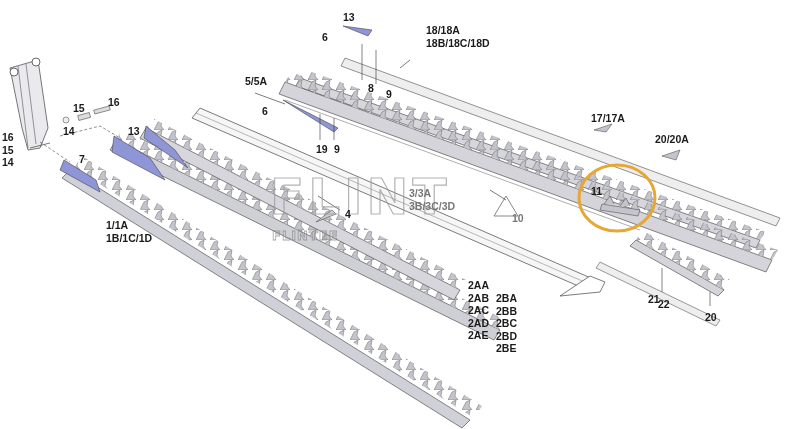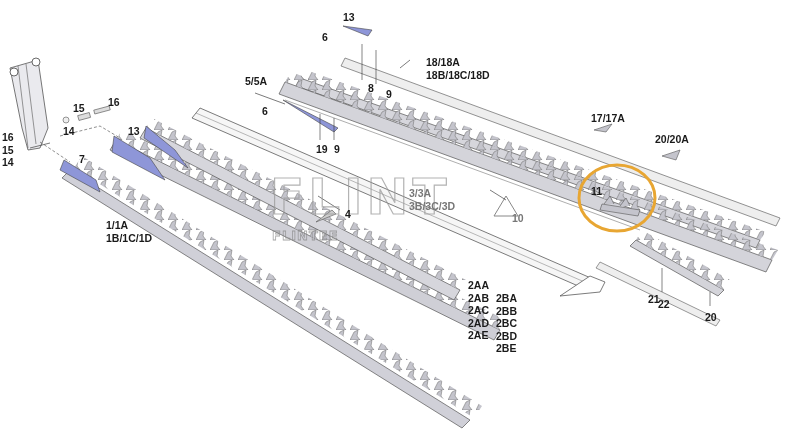--- a/index.html
+++ b/index.html
@@ -107,21 +107,21 @@
       <line x1="318" y1="196" x2="340" y2="210"></line>
       <line x1="506" y1="200" x2="490" y2="190"></line>
     </g>
   </svg>
 
   <div class="wm wm-big">FLINT</div>
   <div class="wm wm-small">FLINTEE</div>
 
   <div class="lbl" style="left:343px;top:11px;">13</div>
   <div class="lbl" style="left:322px;top:31px;">6</div>
-  <div class="lbl" style="left:426px;top:56px;">18/18A
+  <div class="lbl" style="left:426px;top:24px;">18/18A
 18B/18C/18D</div>
   <div class="lbl" style="left:368px;top:82px;">8</div>
   <div class="lbl" style="left:386px;top:88px;">9</div>
   <div class="lbl" style="left:245px;top:75px;">5/5A</div>
   <div class="lbl" style="left:262px;top:105px;">6</div>
   <div class="lbl" style="left:316px;top:143px;">19</div>
   <div class="lbl" style="left:334px;top:143px;">9</div>
   <div class="lbl" style="left:73px;top:102px;">15</div>
   <div class="lbl" style="left:108px;top:96px;">16</div>
   <div class="lbl" style="left:63px;top:125px;">14</div>

